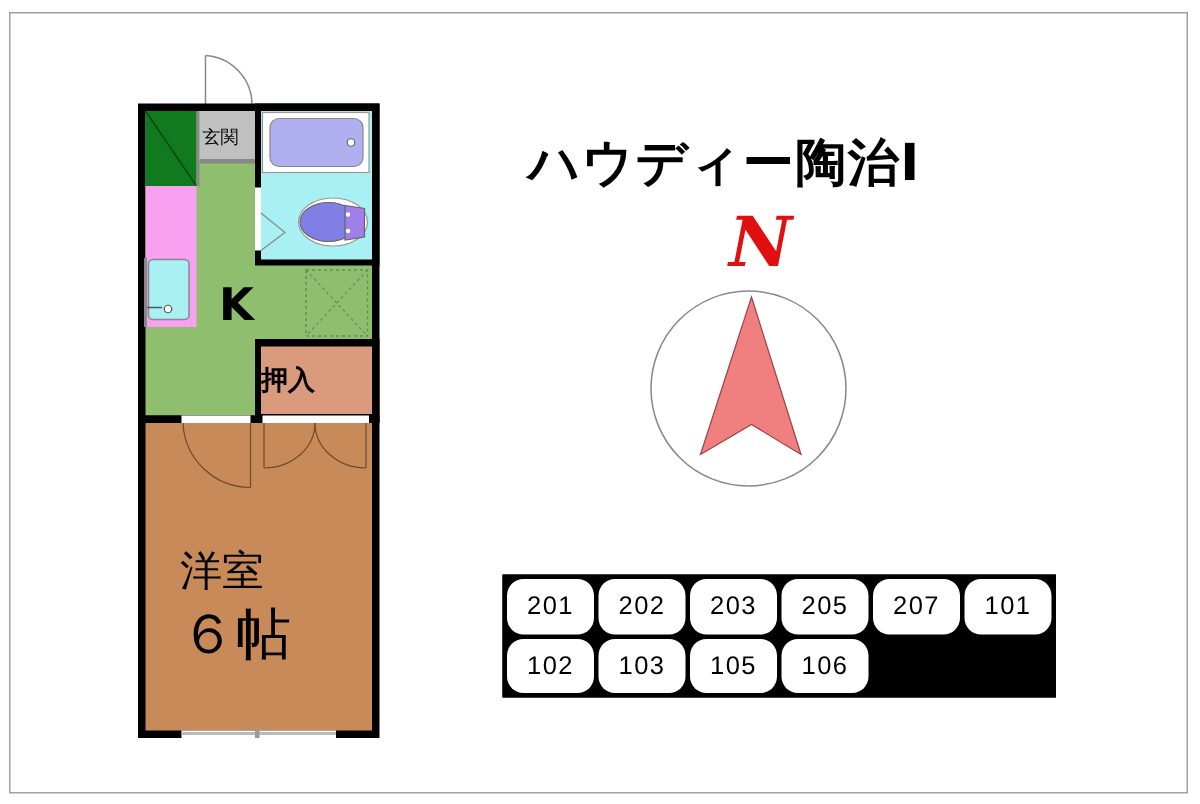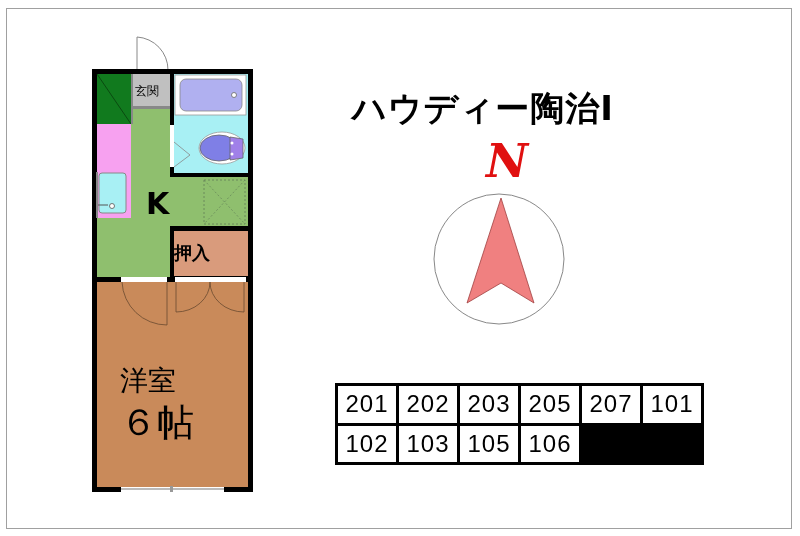--- a/index.html
+++ b/index.html
@@ -3,21 +3,21 @@
 <meta charset="utf-8">
 <style>
   html,body{margin:0;padding:0;background:#fff;}
   body{width:800px;height:536px;position:relative;overflow:hidden;font-family:"DejaVu Sans","Liberation Sans",sans-serif;}
   .frame{position:absolute;left:6px;top:8px;width:786px;height:521px;border:1px solid #a0a0a0;box-sizing:border-box;}
   .abs{position:absolute;}
   .plan{position:absolute;left:0;top:0;width:800px;height:536px;}
   .title{position:absolute;left:352px;top:86px;width:320px;height:44px;font-size:34px;font-weight:bold;color:#000;letter-spacing:1px;white-space:nowrap;font-family:"DejaVu Sans",sans-serif;}
   .room-label{position:absolute;color:#000;font-weight:bold;text-align:left;white-space:nowrap;}
   .units{position:absolute;left:335px;top:383px;width:369px;height:82px;border:3px solid #000;box-sizing:border-box;background:#000;display:grid;grid-template-columns:repeat(6,1fr);grid-template-rows:1fr 1fr;gap:3px;}
-  .unit{background:#fff;display:flex;align-items:center;justify-content:center;font-size:24px;color:#000;font-family:"Liberation Sans",sans-serif;letter-spacing:1px;}
+  .unit{background:#fff;display:flex;align-items:center;justify-content:center;font-size:17px;color:#000;font-family:"Liberation Sans",sans-serif;letter-spacing:1px;border-radius:11px;}
 </style>
 </head>
 <body>
 
 <div class="frame"></div>
 
 <svg class="plan" viewBox="0 0 800 536" xmlns="http://www.w3.org/2000/svg">
 
   <g>
     <line x1="137" y1="37" x2="137" y2="70" stroke="#888" stroke-width="1"></line>

